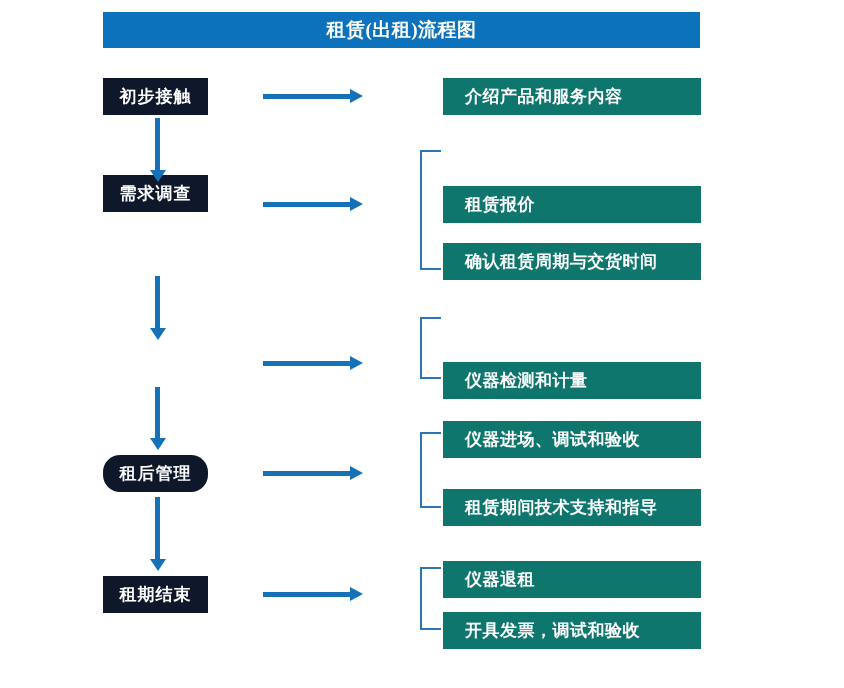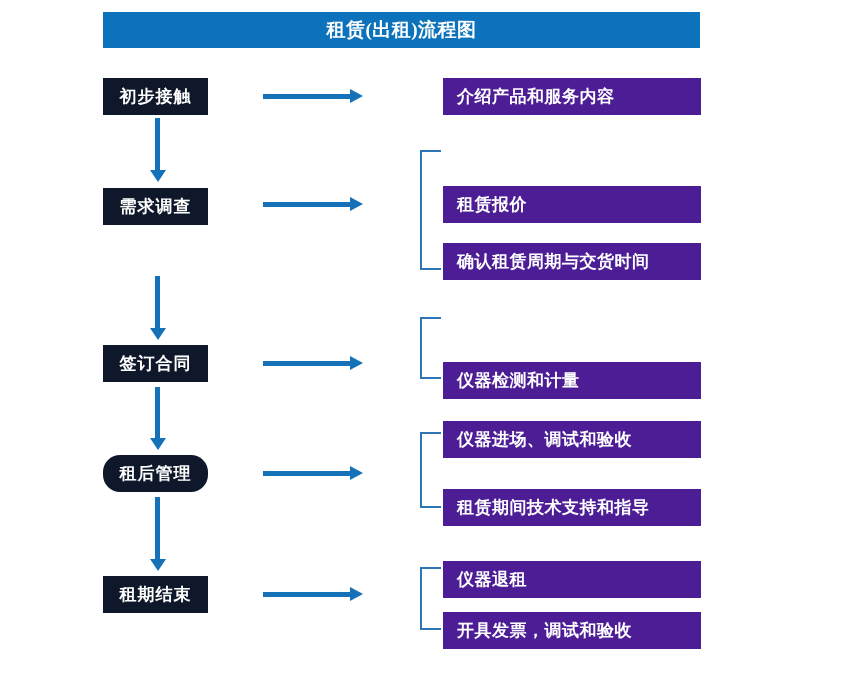--- a/index.html
+++ b/index.html
@@ -47,27 +47,27 @@
     display: flex;
     align-items: center;
     justify-content: center;
     letter-spacing: 1px;
   }
   .detail-box {
     position: absolute;
     left: 443px;
     width: 258px;
     height: 37px;
-    background: #4c1d95;
+    background: #0f766e;
     color: #ffffff;
     font-size: 17px;
     font-weight: bold;
     display: flex;
     align-items: center;
-    padding-left: 14px;
+    padding-left: 22px;
     box-sizing: border-box;
     letter-spacing: 0.5px;
   }
   
   .h-arrow {
     position: absolute;
     left: 263px;
     width: 100px;
     height: 14px;
   }
@@ -127,23 +127,22 @@
 </style>
 </head>
 <body>
 
 <div id="canvas">
 
   <div class="title-bar">租赁(出租)流程图</div>
 
   <div class="stage-box" style="top:78px;">初步接触</div>
 
-  <div class="stage-box" style="top:188px;">需求调查</div>
-
-  <div class="stage-box" style="top:345px;">签订合同</div>
+  <div class="stage-box" style="top:175px;">需求调查</div>
+
 
   <div class="stage-box" style="top:455px;border-radius:17px;">租后管理</div>
 
   <div class="stage-box" style="top:576px;">租期结束</div>
 
   <div class="v-arrow" style="top:118px; height:64px;">
     <span class="shaft"></span>
     <span class="head"></span>
   </div>
 

